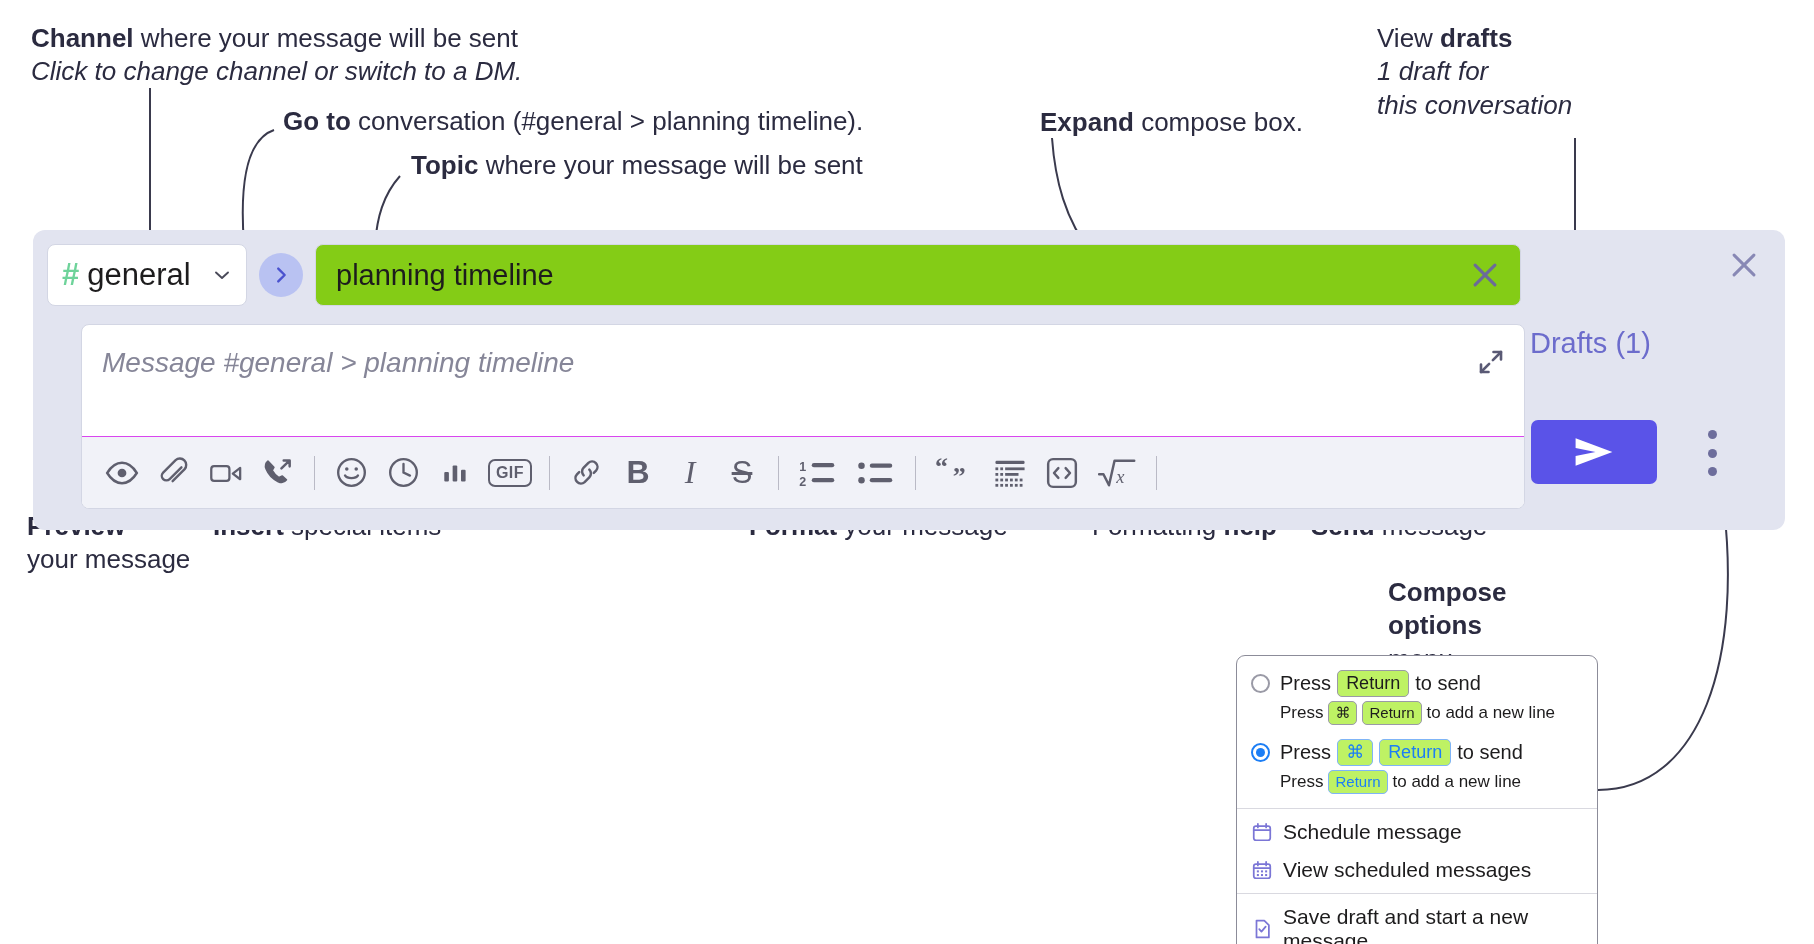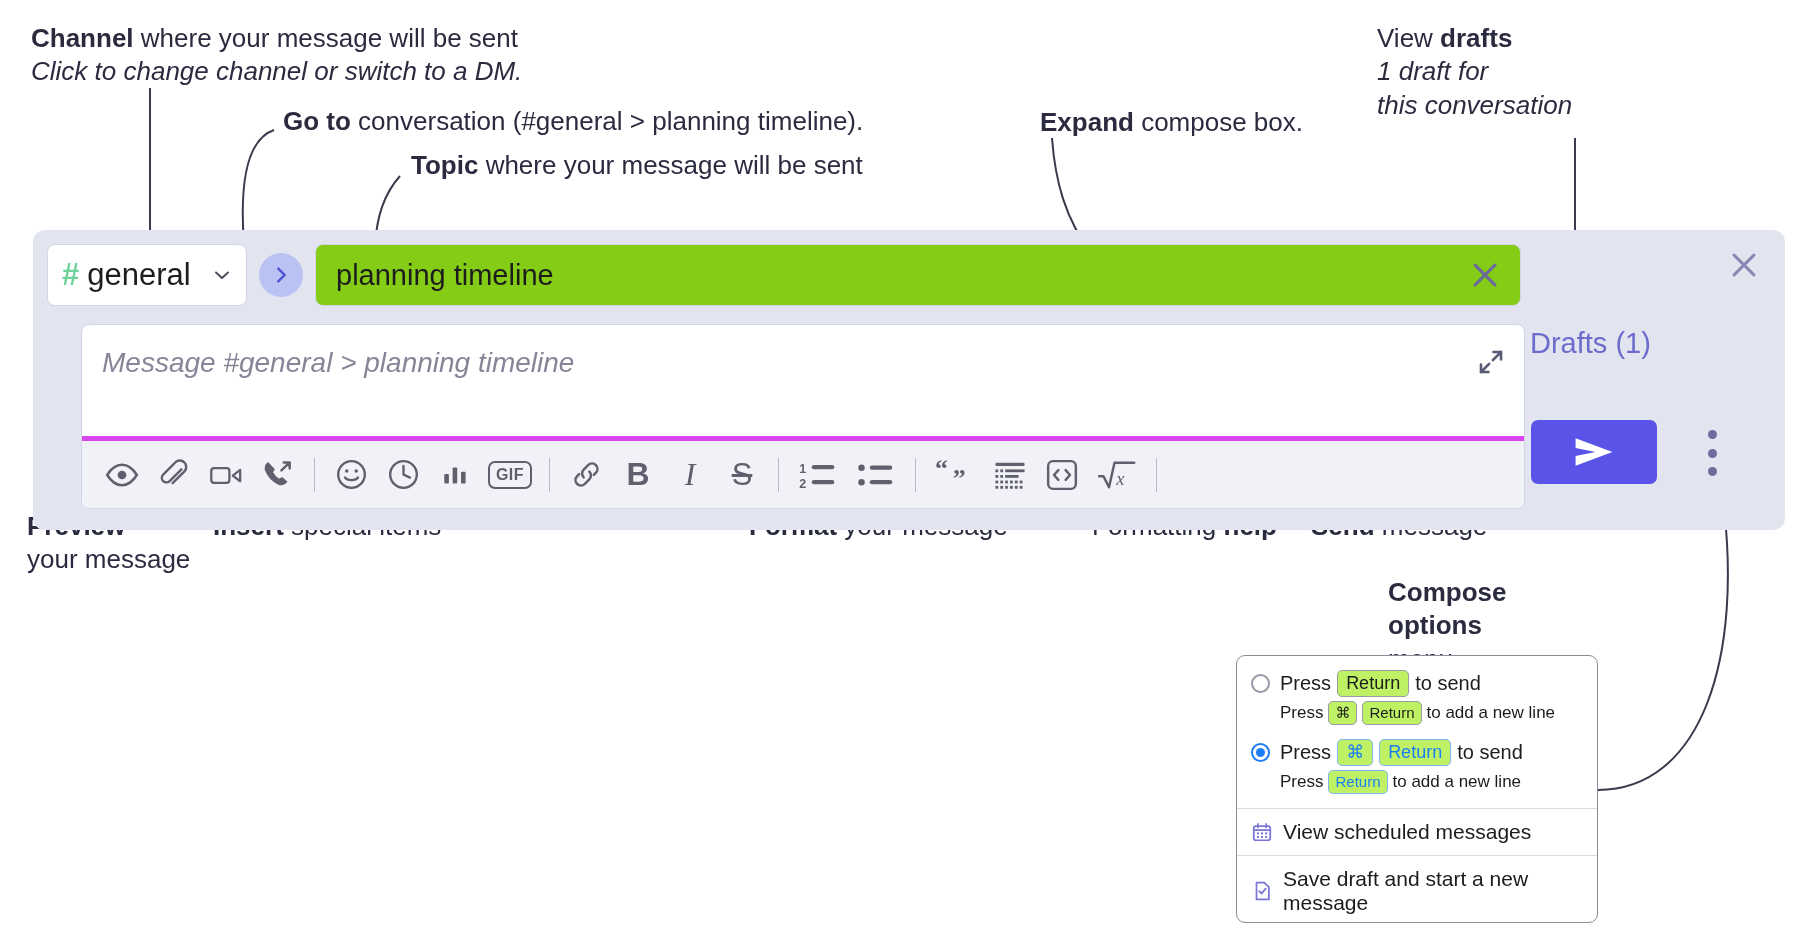--- a/index.html
+++ b/index.html
@@ -92,21 +92,21 @@
   .placeholder {
     position: absolute; left: 20px; top: 22px;
     font-size: 28px; color: #868698; font-style: italic;
   }
   .expand-icon { position: absolute; right: 18px; top: 22px; width: 30px; height: 30px; }
 
   .toolbar {
     position: absolute; left: 0; bottom: 0;
     width: 100%; height: 72px;
     background: #f1f2f8;
-    border-top: 5px solid #d946ef;
+    border-top: 1px solid #d946ef;
     border-radius: 0 0 7px 7px;
     display: flex; align-items: center;
     padding-left: 14px; gap: 0;
   }
   .tb {
     width: 52px; height: 52px;
     display: flex; align-items: center; justify-content: center;
     color: #5f5f6e; flex: none;
   }
   .tb.wide { width: 58px; }
@@ -502,20 +502,29 @@
       </span>
     </div>
     <div class="sub">
       <span>Press</span>
       <span class="key blue">Return</span>
       <span>to add a new line</span>
     </div>
 
     <div class="menu-div"></div>
 
+    <div class="menu-item">
+      <span class="mi-ico">
+        <svg viewBox="0 0 24 24" width="22" height="22" fill="none" stroke="#7b76d6" stroke-width="1.9" stroke-linecap="round">
+            <rect x="3" y="5.5" width="18" height="15.5" rx="2.4"></rect>
+            <path d="M3 10 L21 10 M7.5 3 L7.5 7 M16.5 3 L16.5 7"></path>
+          </svg>
+      </span>
+      <span>Schedule message</span>
+    </div>
 
     <div class="menu-item">
       <span class="mi-ico">
         <svg viewBox="0 0 24 24" width="22" height="22" fill="none" stroke="#7b76d6" stroke-width="1.9" stroke-linecap="round">
             <rect x="3" y="5.5" width="18" height="15.5" rx="2.4"></rect>
             <path d="M3 10 L21 10 M7.5 3 L7.5 7 M16.5 3 L16.5 7"></path>
             <g fill="#7b76d6" stroke="none">
               <rect x="6.4" y="12.4" width="2.2" height="2.2"></rect>
               <rect x="10.9" y="12.4" width="2.2" height="2.2"></rect>
               <rect x="15.4" y="12.4" width="2.2" height="2.2"></rect>

